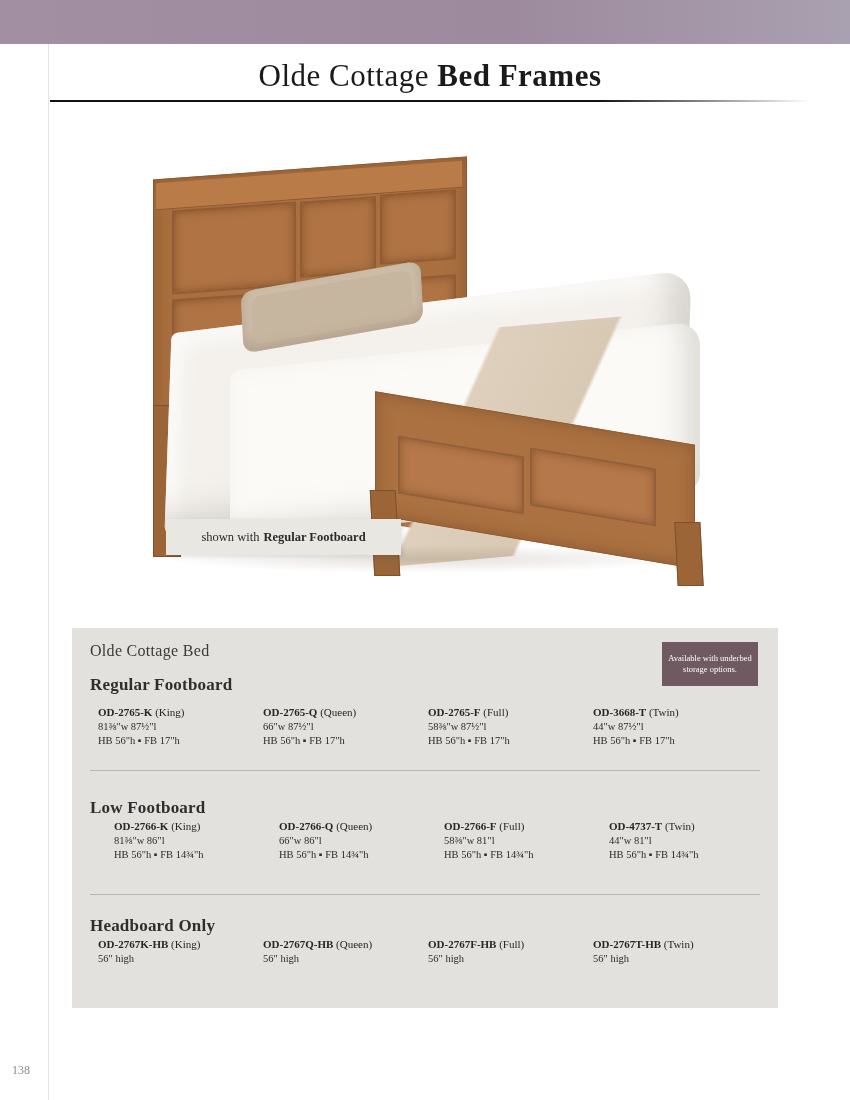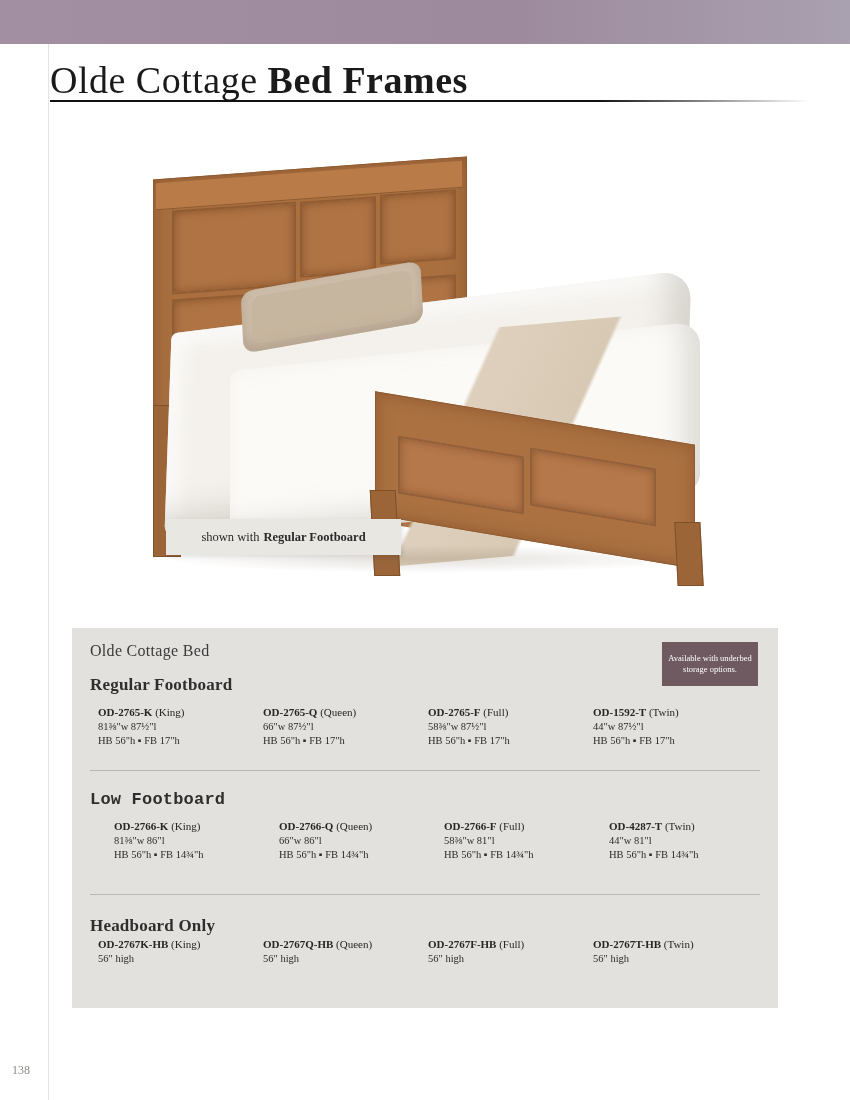--- a/index.html
+++ b/index.html
@@ -30,24 +30,25 @@
   }
 
   
   .page-title-wrap {
     position: absolute;
     left: 50px; top: 58px;
     width: 760px;
   }
   .page-title {
     font-family: "Liberation Serif", serif;
-    font-size: 38px;
+    font-size: 31px;
     color: #1a1a1a;
     letter-spacing: 0.5px;
     white-space: nowrap;
+    text-align: center;
   }
   .page-title .light { font-weight: 400; }
   .page-title .bold  { font-weight: 700; }
   .title-rule {
     position: absolute;
     left: 50px; top: 100px;
     width: 760px; height: 2px;
     background: linear-gradient(to right, #111 0%, #111 72%, #ffffff 100%);
   }
 
@@ -357,51 +358,51 @@
         <div class="sku"><b>OD-2765-Q</b> <span>(Queen)</span></div>
         <div class="dim">66"w 87½"l</div>
         <div class="dim">HB 56"h ▪ FB 17"h</div>
       </div>
       <div class="col">
         <div class="sku"><b>OD-2765-F</b> <span>(Full)</span></div>
         <div class="dim">58⅜"w 87½"l</div>
         <div class="dim">HB 56"h ▪ FB 17"h</div>
       </div>
       <div class="col">
-        <div class="sku"><b>OD-1592-T</b> <span>(Twin)</span></div>
+        <div class="sku"><b>OD-3668-T</b> <span>(Twin)</span></div>
         <div class="dim">44"w 87½"l</div>
         <div class="dim">HB 56"h ▪ FB 17"h</div>
       </div>
     </div>
   </div>
 
   <div class="sep" style="top:142px;"></div>
 
   <div class="group" style="top:158px;">
-    <div class="group-head" style="top:4px;font-family:Liberation Mono, monospace;">
+    <div class="group-head" style="top:12px;">
       <div class="sub-title">Low Footboard</div>
     </div>
     <div class="cols" style="top:34px;margin-left:16px;">
       <div class="col">
         <div class="sku"><b>OD-2766-K</b> <span>(King)</span></div>
         <div class="dim">81⅜"w 86"l</div>
         <div class="dim">HB 56"h ▪ FB 14¾"h</div>
       </div>
       <div class="col">
         <div class="sku"><b>OD-2766-Q</b> <span>(Queen)</span></div>
         <div class="dim">66"w 86"l</div>
         <div class="dim">HB 56"h ▪ FB 14¾"h</div>
       </div>
       <div class="col">
         <div class="sku"><b>OD-2766-F</b> <span>(Full)</span></div>
         <div class="dim">58⅜"w 81"l</div>
         <div class="dim">HB 56"h ▪ FB 14¾"h</div>
       </div>
       <div class="col">
-        <div class="sku"><b>OD-4287-T</b> <span>(Twin)</span></div>
+        <div class="sku"><b>OD-4737-T</b> <span>(Twin)</span></div>
         <div class="dim">44"w 81"l</div>
         <div class="dim">HB 56"h ▪ FB 14¾"h</div>
       </div>
     </div>
   </div>
 
   <div class="sep" style="top:266px;"></div>
 
   <div class="group" style="top:280px;">
     <div class="group-head" style="top:8px;">

